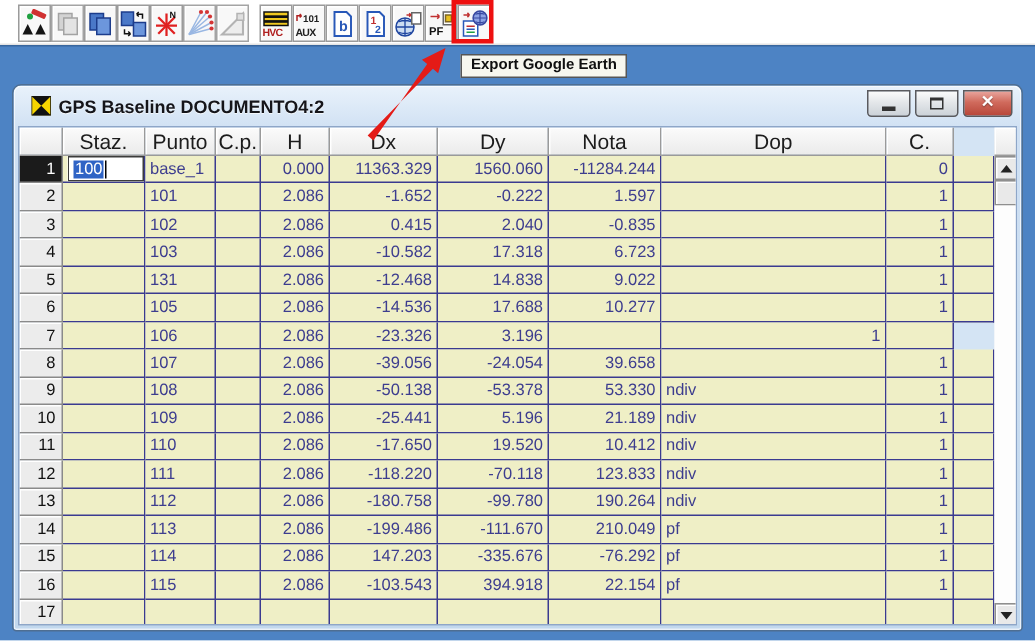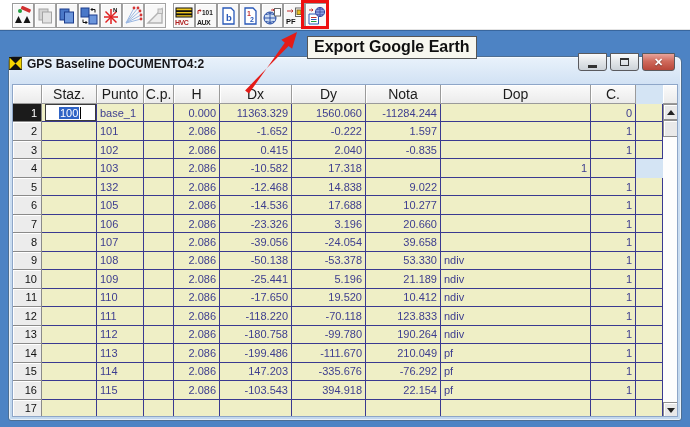--- a/index.html
+++ b/index.html
@@ -18,29 +18,29 @@
   .tbtn svg { display:block; }
   .cap { position:absolute; bottom:0px; left:1px; font-size:7px; line-height:8px; font-weight:bold; letter-spacing:-0.5px; }
   .cap.red { color:#b02020; } .cap.dark { color:#222; }
   .hl-box { position:absolute; left:301px; top:0px; width:28px; height:29px; border:3px solid #ee1010; z-index:5; pointer-events:none; }
 
   
   .mdi { position:absolute; left:0; top:30px; width:690px; height:397px; background:#4d83c4; border-top:1px solid #38669e; }
 
   
   .tooltip { position:absolute; left:307px; top:36px; z-index:60; background:#f7f7ef; border:1px solid #565656;
-             padding:1px 6px 2px 6px; font-size:16px; font-weight:bold; color:#101010; white-space:nowrap; }
+             padding:1px 6px 2px 6px; font-size:10px; font-weight:bold; color:#101010; white-space:nowrap; }
   .arrow-svg { position:absolute; left:235px; top:25px; z-index:50; pointer-events:none; }
 
   
   .window { position:absolute; left:8px; top:56px; width:674px; height:365px; z-index:10;
             background:linear-gradient(#e9f2fb, #cfe0f3 30px, #c2d8ee);
             border:1px solid #4e6e92; border-radius:6px 6px 3px 3px;
             box-shadow: inset 0 0 0 1px rgba(255,255,255,.65); }
-  .titlebar { height:27px; display:flex; align-items:flex-start; padding:0 6px 0 0; }
+  .titlebar { height:27px; display:flex; align-items:center; padding:0 6px 0 12px; }
   .title-icon { width:13px; height:13px; margin-right:5px; flex:0 0 auto; }
   .title-text { font-size:12px; font-weight:600; color:#15151a; flex:1 1 auto;
                 text-shadow:0 1px 0 rgba(255,255,255,.7); white-space:nowrap; overflow:hidden; }
   .winbtns { display:flex; gap:3px; align-items:center; margin-top:-4px; }
   .winbtn { width:29px; height:18px; border:1px solid #5a5a5e; border-radius:0 0 3px 3px;
             background:linear-gradient(#fbfbfb,#e4e7ea 45%,#ccd2d8);
             display:flex; align-items:center; justify-content:center; position:relative; }
   .winbtn.close { width:33px; background:linear-gradient(#e8a49c,#d06a5c 45%,#b8473a); }
   .glyph-min { width:9px; height:3px; background:#333; margin-top:8px; }
   .glyph-max { width:9px; height:8px; border:1px solid #333; border-top-width:2px; background:transparent; }
@@ -55,21 +55,21 @@
            display:flex; align-items:center; justify-content:center; overflow:hidden; }
   .rncell { background:#ececec; border-right:1px solid #8a8a8a; border-bottom:1px solid #8a8a8a;
             box-shadow:inset 1px 1px 0 #ffffff; font-size:11px; color:#111;
             display:flex; align-items:center; justify-content:flex-end; padding-right:4px; }
   .rncell.sel { background:#1b1b1b; color:#fff; box-shadow:none; }
   .dcell { background:#efefc6; border-right:1px solid #3a3a90; border-bottom:1px solid #3a3a90;
            font-size:11px; color:#3d3d8f; display:flex; align-items:center; overflow:hidden; white-space:nowrap; }
   .dcell.num { justify-content:flex-end; padding-right:3px; }
   .dcell.txt { justify-content:flex-start; padding-left:3px; }
   .cell-edit { background:#fff; box-shadow:inset 0 0 0 1px #3c3c3c; align-self:stretch; width:100%;
-               display:flex; align-items:center; padding-left:14px; }
+               display:flex; align-items:center; padding-left:4px; }
   .cell-edit .selpart { background:#2f63c5; color:#fff; padding:0 1px; }
   .cell-edit .caret { width:1px; height:12px; background:#000; margin-left:1px; }
 
   
   .scrollcol { position:absolute; left:650px; top:0; width:16px; height:333px; display:flex; flex-direction:column; background:#f6f6f6; }
   .sb-filler { height:19px; background:linear-gradient(#fbfbfb,#ebebeb); border-bottom:1px solid #9a9a9a; box-shadow:inset 1px 1px 0 #fff; }
   .sb-btn { height:16px; background:#e9e9e9; border:1px solid #8f8f8f; box-shadow:inset 1px 1px 0 #fff;
             display:flex; align-items:center; justify-content:center; }
   .sb-thumb { height:17px; background:#e9e9e9; border:1px solid #8f8f8f; box-shadow:inset 1px 1px 0 #fff; }
   .sb-track { flex:1 1 auto; background:#fdfdfd; }
@@ -320,28 +320,29 @@
           <div class="dcell txt"></div>
         </div>
         <div class="trow">
           <div class="rncell">4</div>
           <div class="dcell txt"></div>
           <div class="dcell txt">103</div>
           <div class="dcell txt"></div>
           <div class="dcell num">2.086</div>
           <div class="dcell num">-10.582</div>
           <div class="dcell num">17.318</div>
+          <div class="dcell num">6.723</div>
           <div class="dcell txt"></div>
           <div class="dcell num">1</div>
           <div class="dcell txt"></div>
         </div>
         <div class="trow">
           <div class="rncell">5</div>
           <div class="dcell txt"></div>
-          <div class="dcell txt">132</div>
+          <div class="dcell txt">131</div>
           <div class="dcell txt"></div>
           <div class="dcell num">2.086</div>
           <div class="dcell num">-12.468</div>
           <div class="dcell num">14.838</div>
           <div class="dcell num">9.022</div>
           <div class="dcell txt"></div>
           <div class="dcell num">1</div>
           <div class="dcell txt"></div>
         </div>
         <div class="trow">
@@ -358,21 +359,20 @@
           <div class="dcell txt"></div>
         </div>
         <div class="trow">
           <div class="rncell">7</div>
           <div class="dcell txt"></div>
           <div class="dcell txt">106</div>
           <div class="dcell txt"></div>
           <div class="dcell num">2.086</div>
           <div class="dcell num">-23.326</div>
           <div class="dcell num">3.196</div>
-          <div class="dcell num">20.660</div>
           <div class="dcell txt"></div>
           <div class="dcell num">1</div>
           <div class="dcell txt"></div>
         </div>
         <div class="trow">
           <div class="rncell">8</div>
           <div class="dcell txt"></div>
           <div class="dcell txt">107</div>
           <div class="dcell txt"></div>
           <div class="dcell num">2.086</div>

